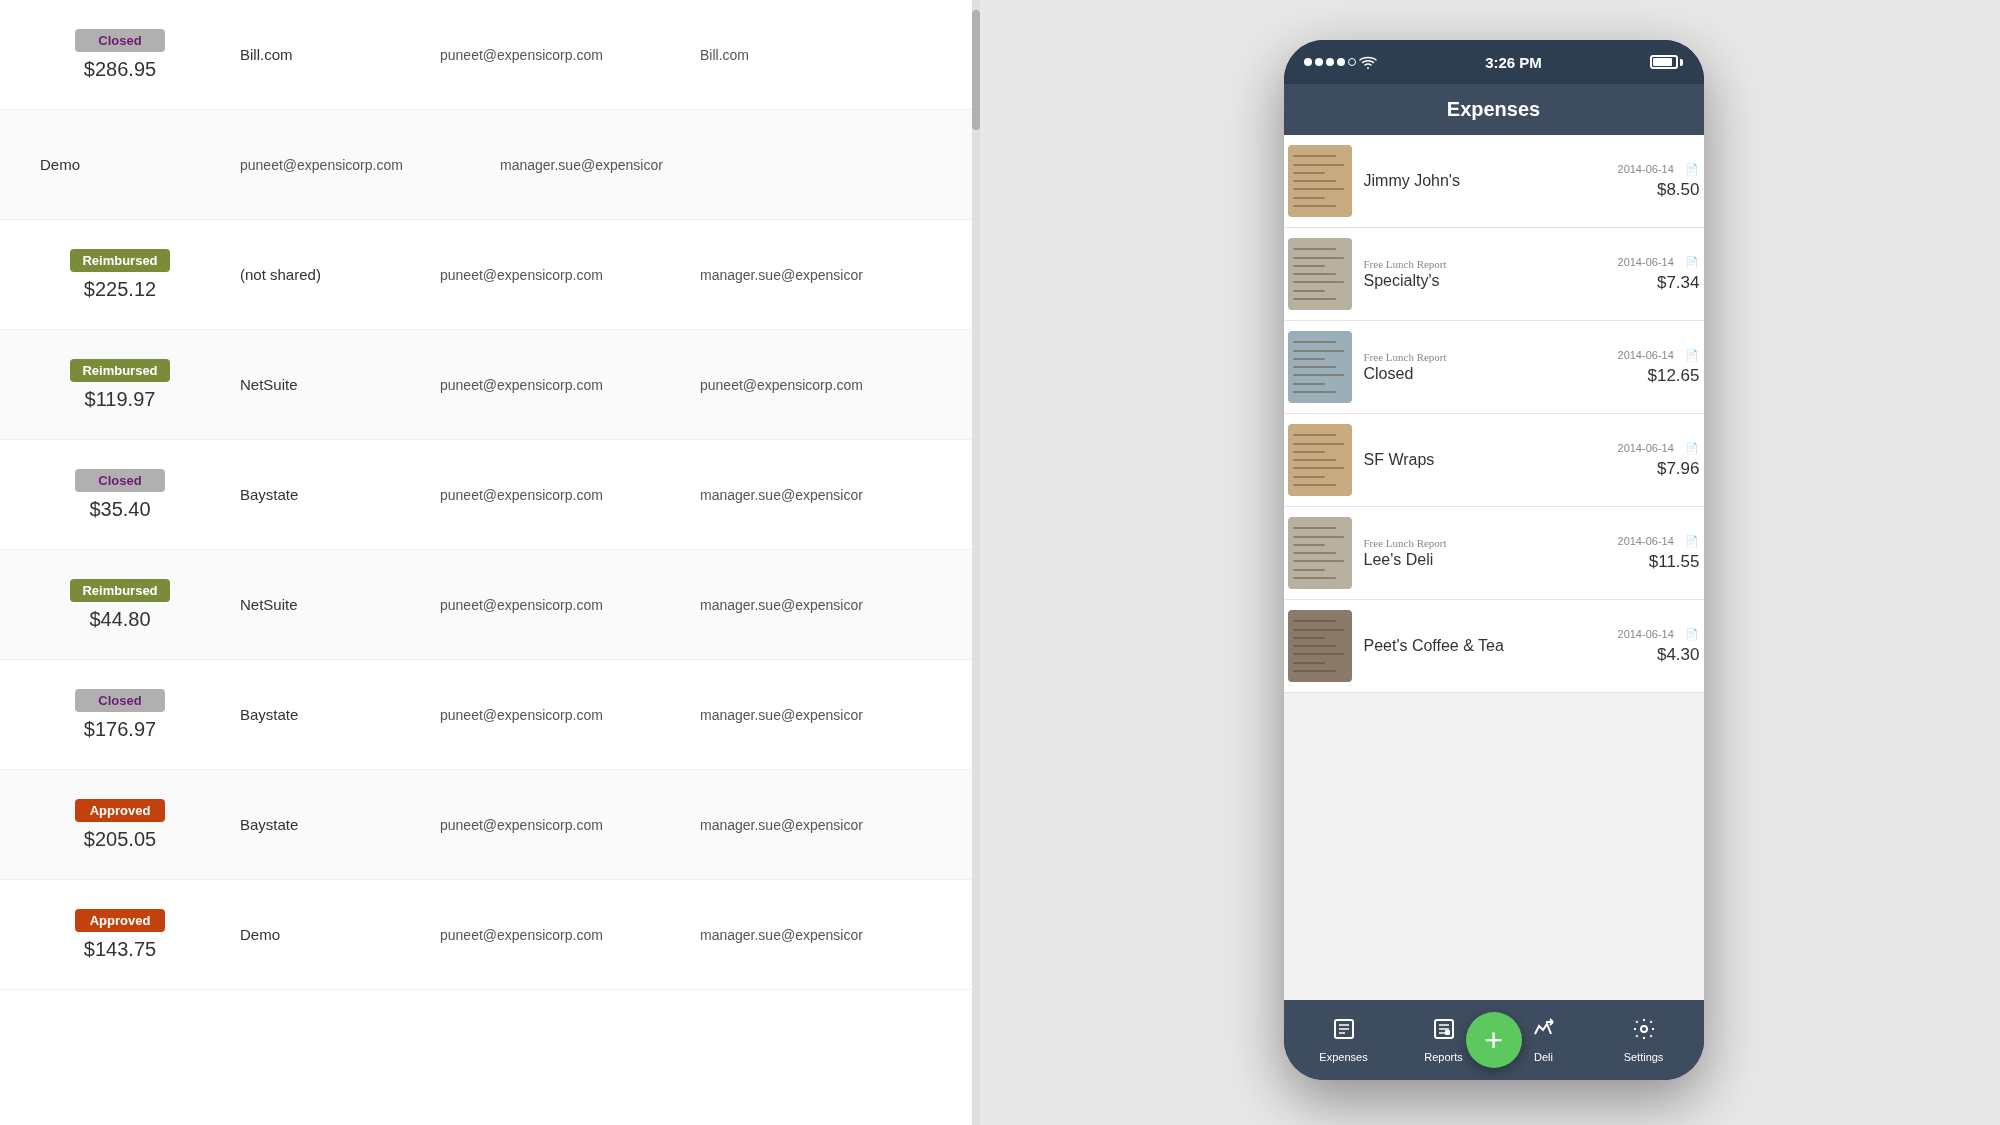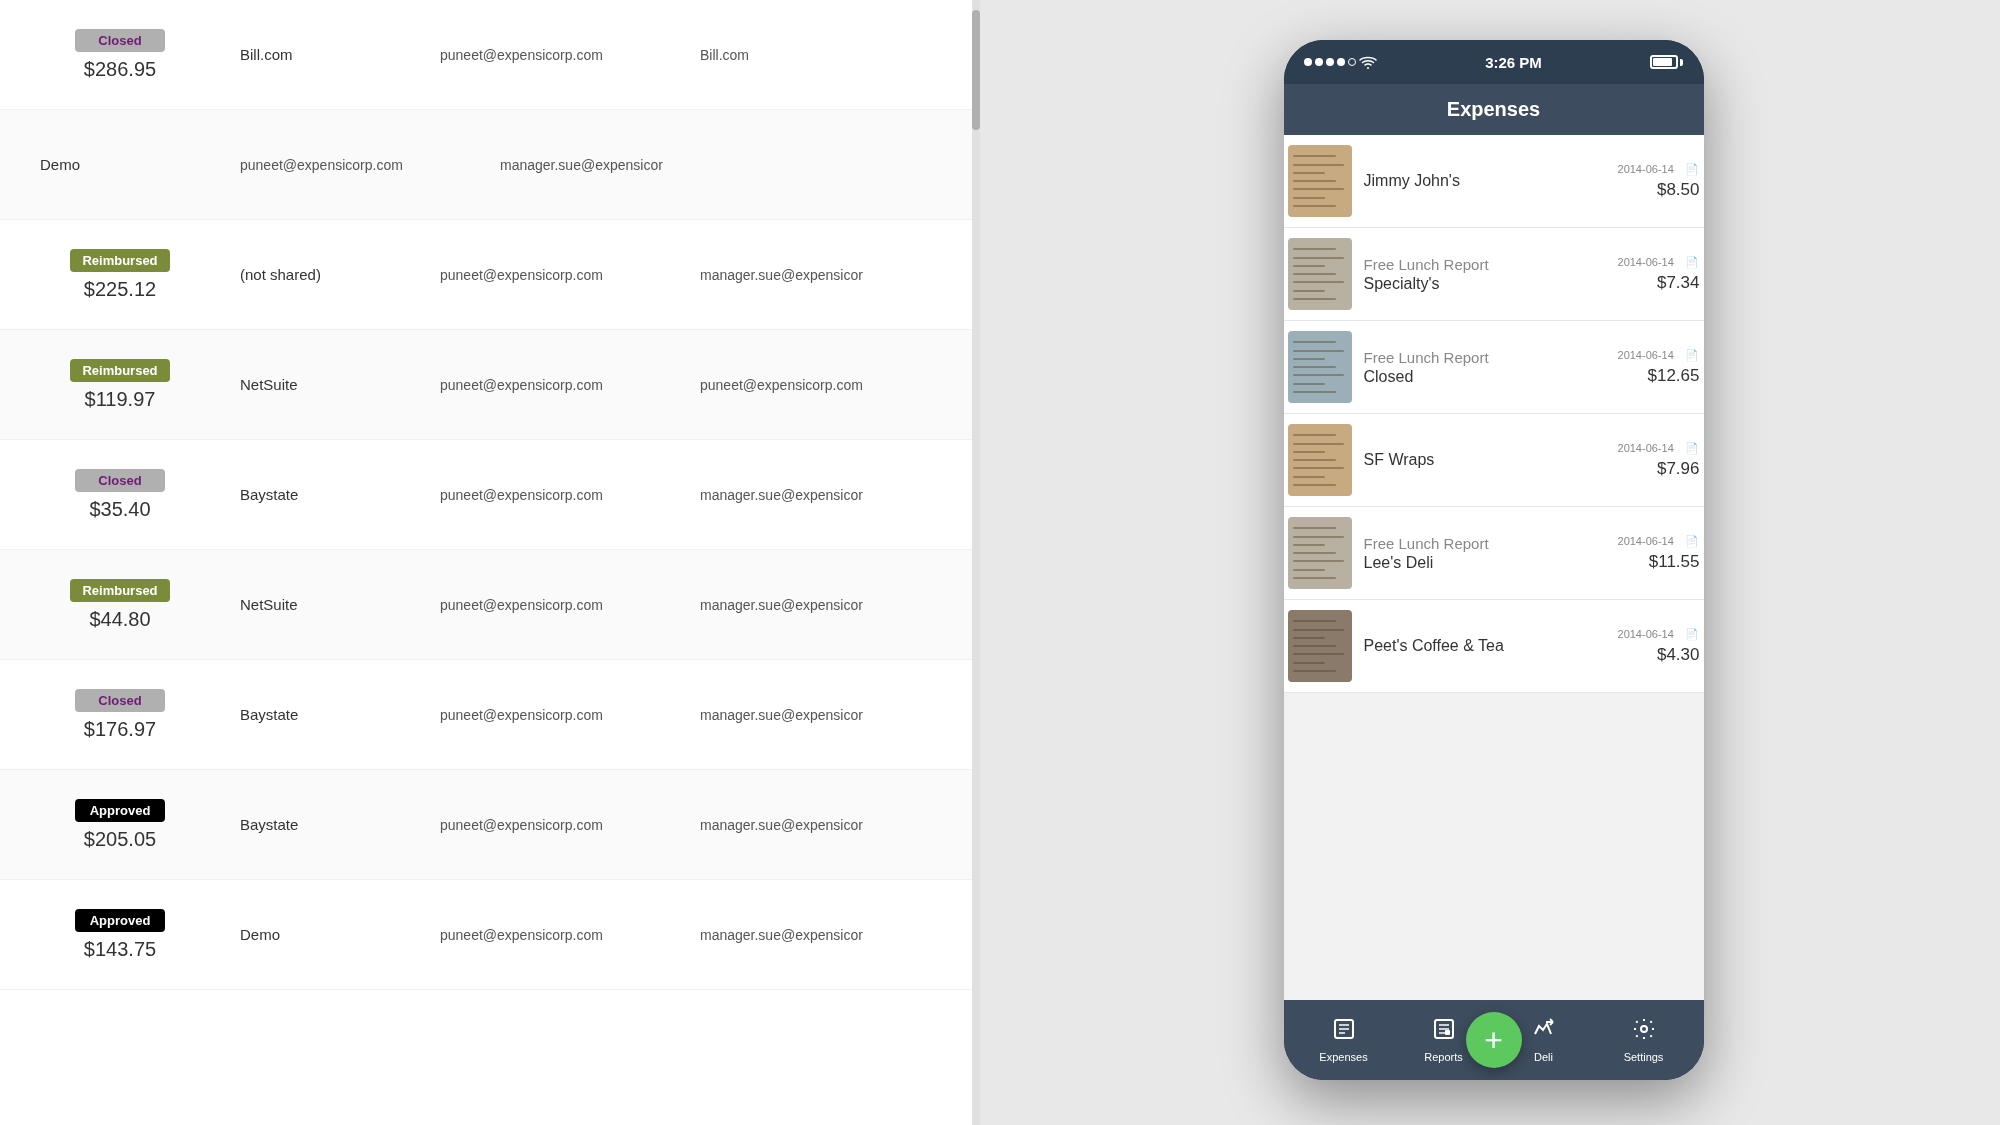--- a/index.html
+++ b/index.html
@@ -67,21 +67,21 @@
       background: #3aabdb;
       color: #fff;
     }
 
     .status-badge.reimbursed {
       background: #7a8c3a;
       color: #fff;
     }
 
     .status-badge.approved {
-      background: #000000;
+      background: #c2410c;
       color: #fff;
       padding-left: 12px;
     }
 
     .amount {
       font-size: 20px;
       font-weight: 400;
       color: #333;
     }
 
@@ -279,22 +279,23 @@
     .receipt-line.long { width: 95%; }
 
     .expense-details {
       flex: 1;
       display: flex;
       flex-direction: column;
       gap: 2px;
     }
 
     .expense-report-label {
-      font-size: 15px;
+      font-size: 11px;
       color: #888;
+      font-family: Liberation Serif, serif;
     }
 
     .expense-name {
       font-size: 16px;
       font-weight: 500;
       color: #333;
     }
 
     .expense-right {
       display: flex;

